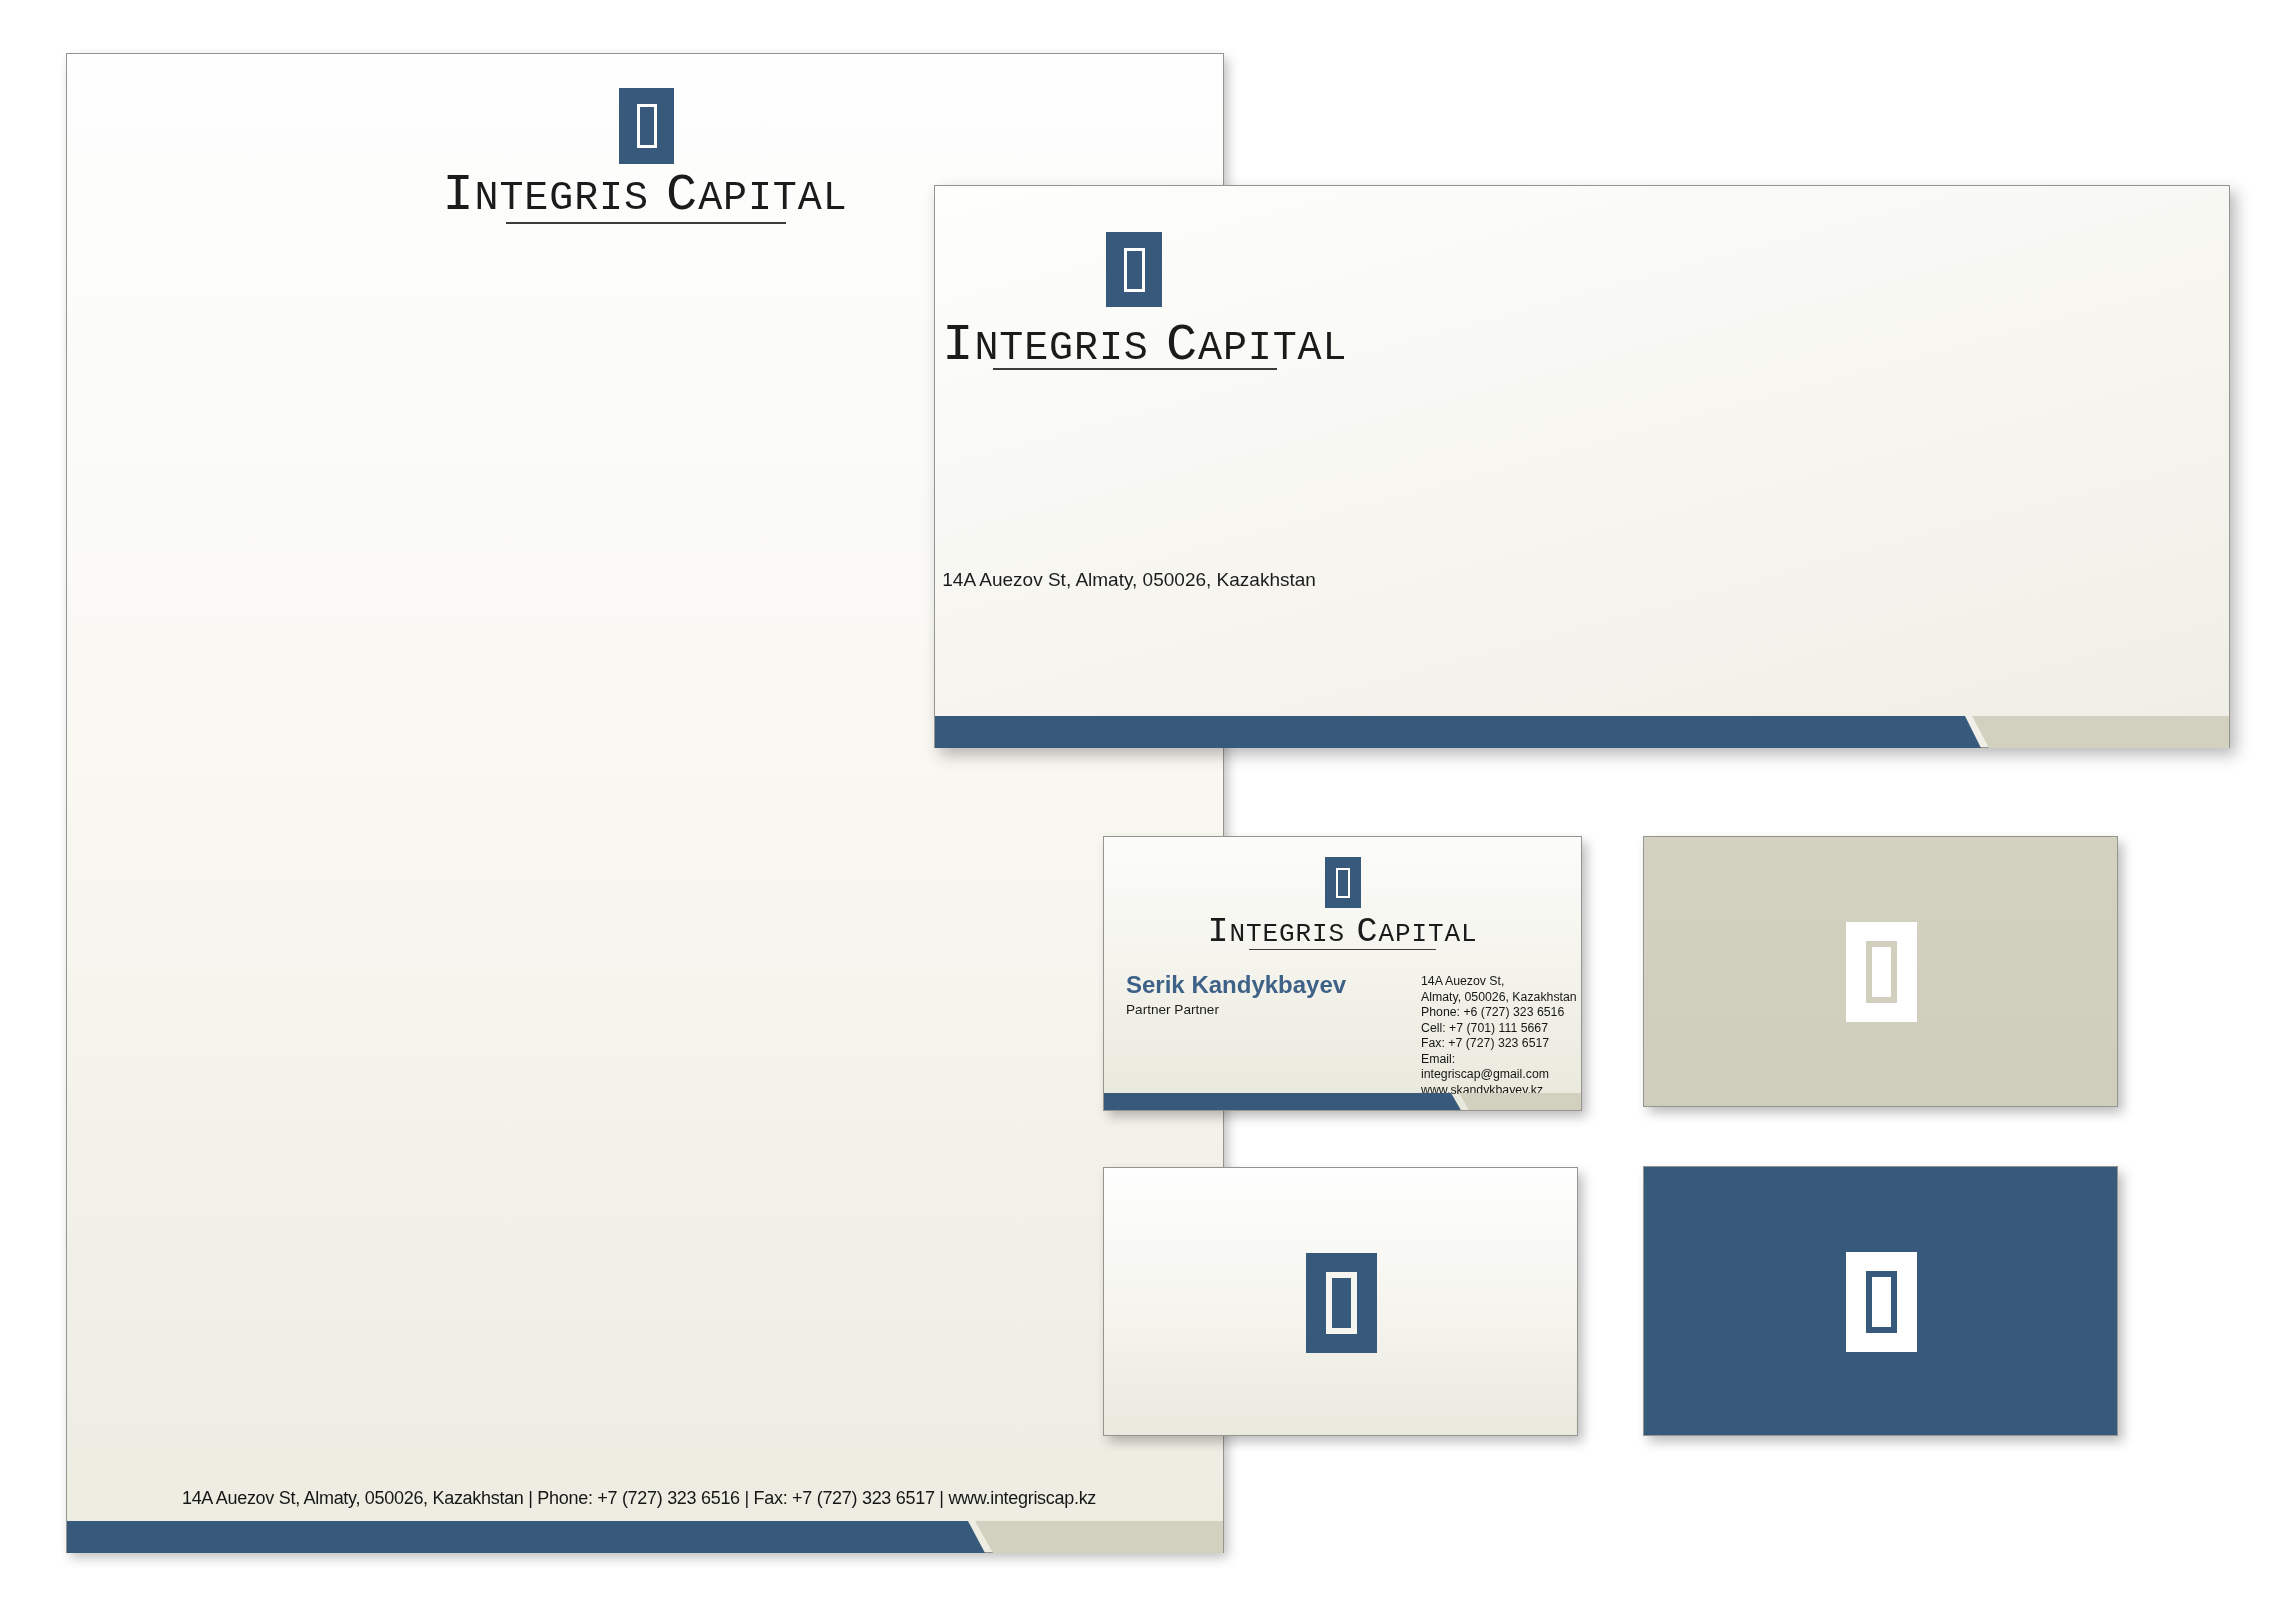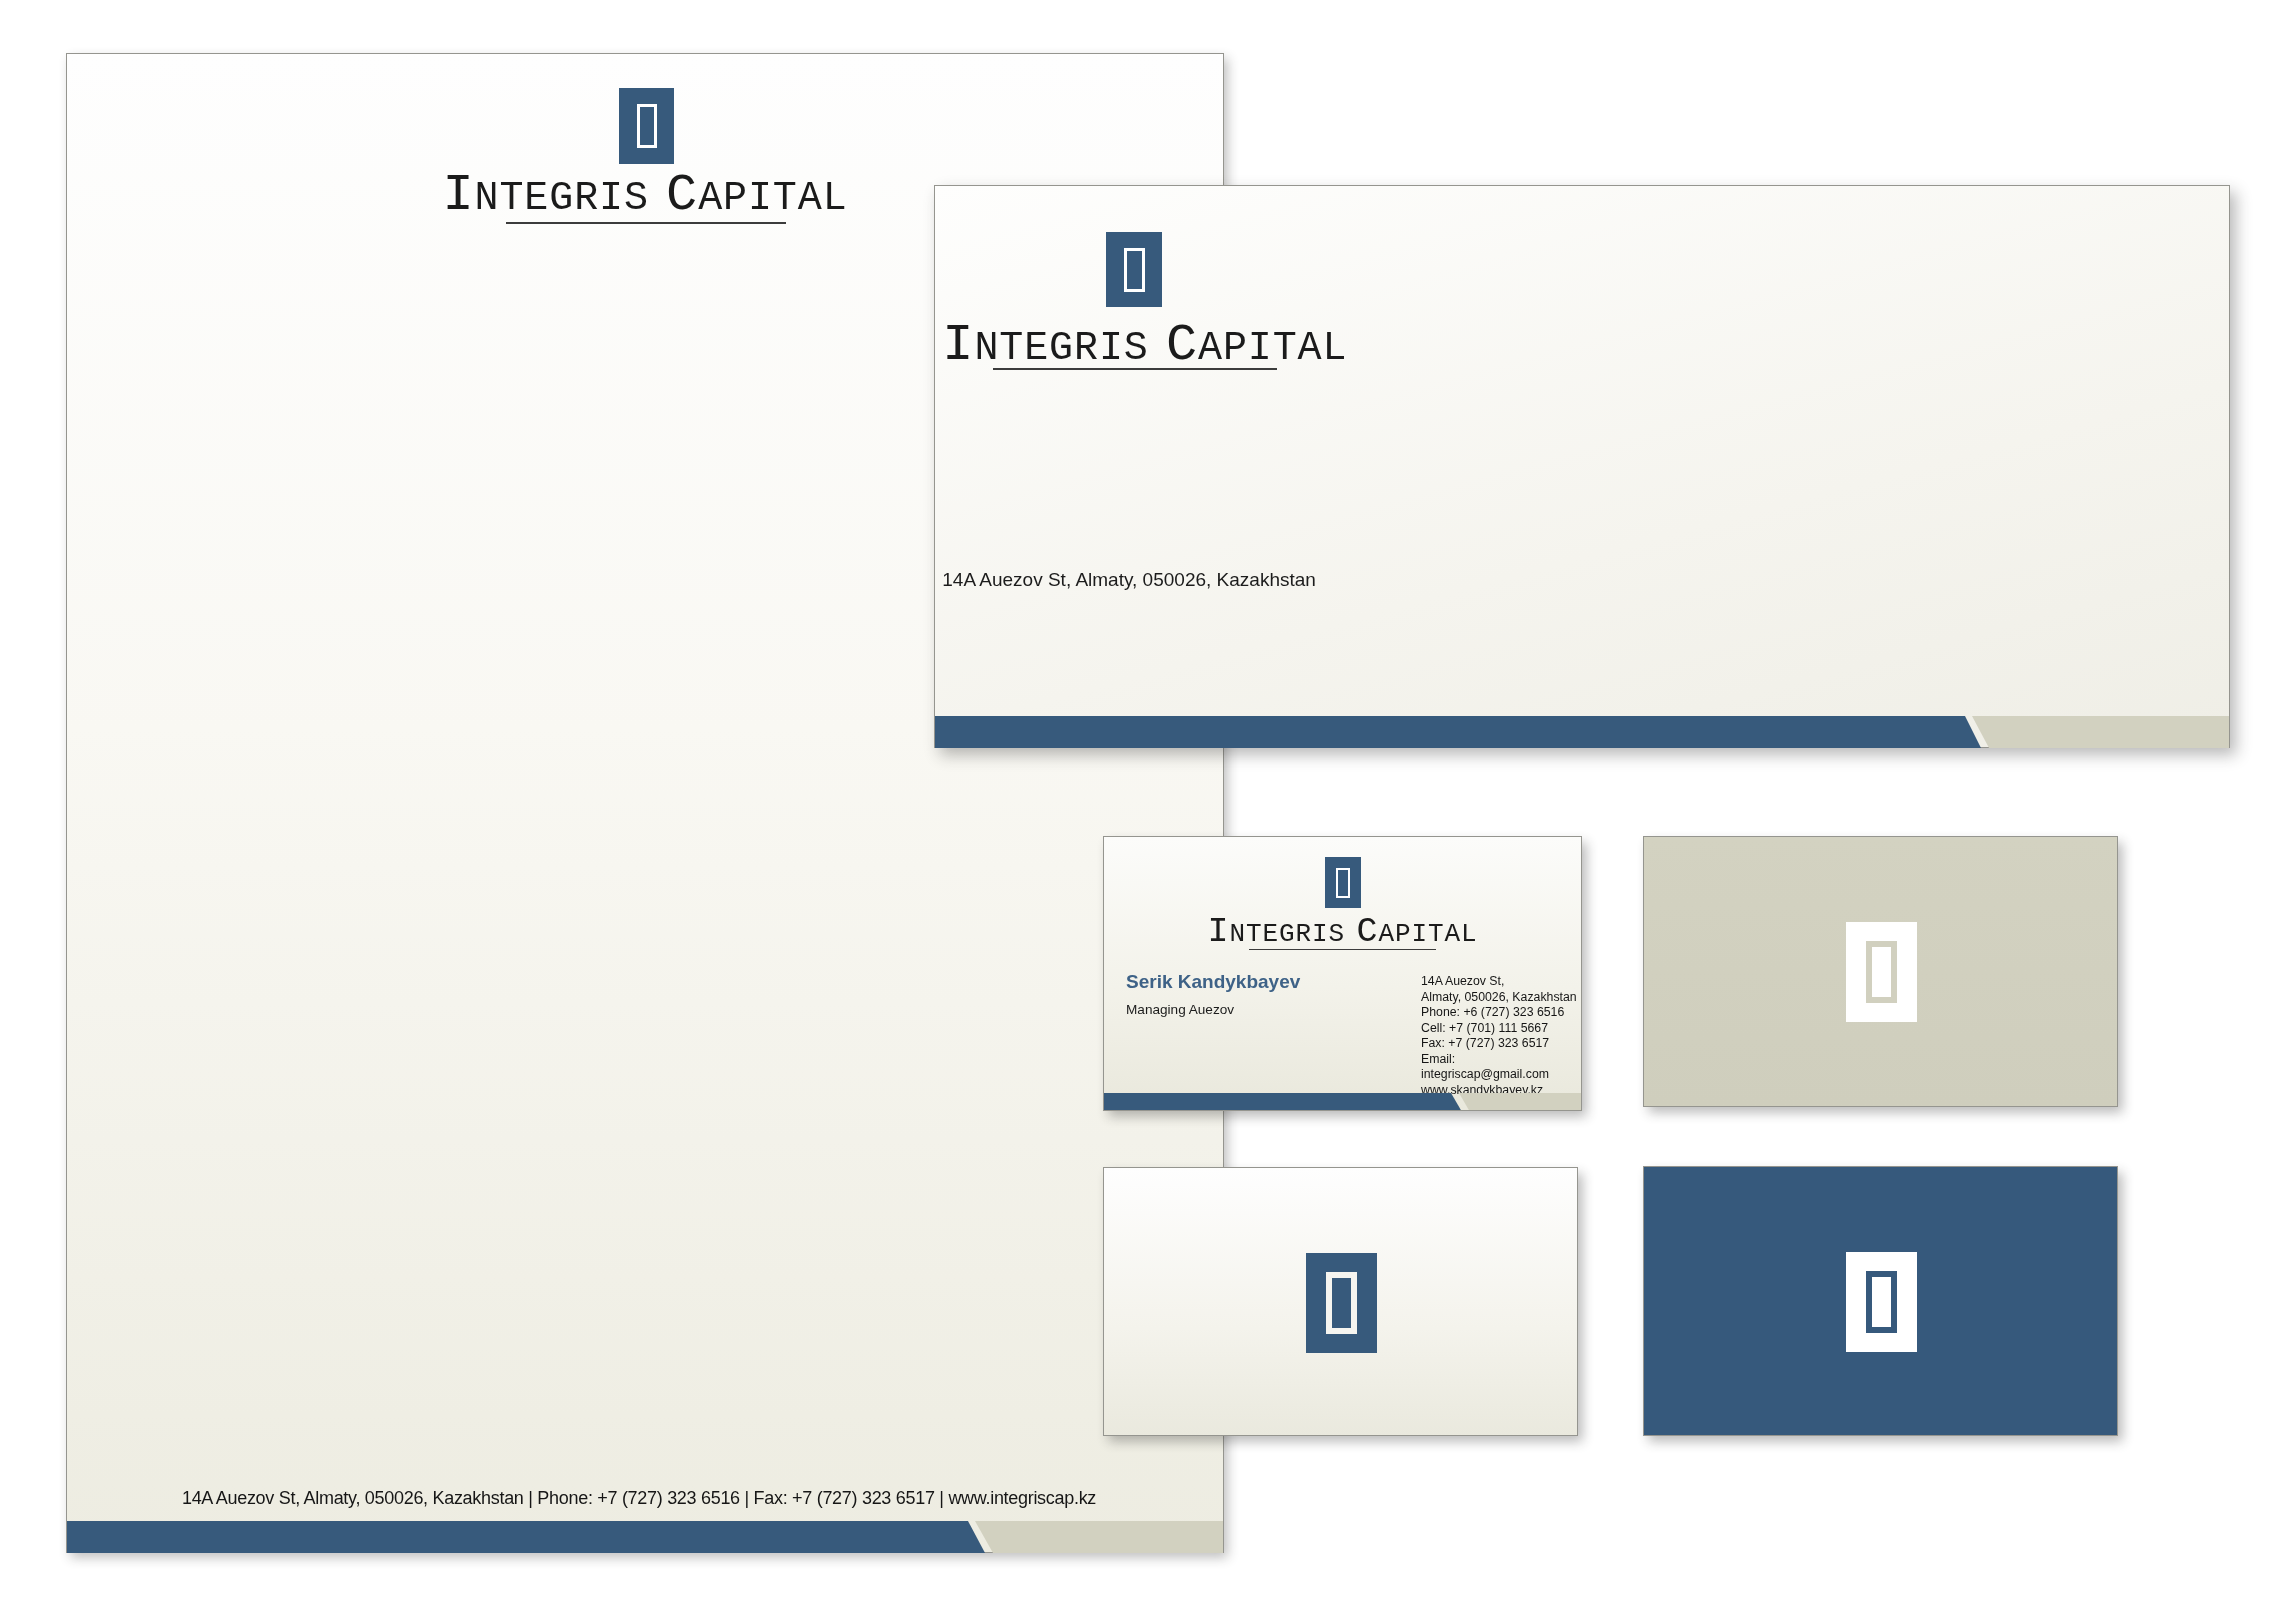--- a/index.html
+++ b/index.html
@@ -69,21 +69,21 @@
   .cf-bar .beige{clip-path:polygon(355px 0,479px 0,479px 17.3px,365px 17.3px);}
   
   .lh-footer{
     position:absolute;left:0;right:12px;top:1434px;text-align:center;
     font-size:18px;letter-spacing:-0.3px;color:#161616;
   }
   .env-address{
     position:absolute;left:7.3px;width:400px;top:383px;text-align:left;
     font-size:19px;color:#1c1c1c;
   }
-  .person-name{position:absolute;left:22px;top:134px;font-size:19px;font-weight:bold;color:var(--name_blue);}
+  .person-name{position:absolute;left:22px;top:134px;font-size:24px;font-weight:bold;color:var(--name_blue);}
   .person-title{position:absolute;left:22px;top:165px;font-size:13.6px;color:#1c1c1c;}
   .contact-block{position:absolute;left:269px;top:137px;font-size:12.3px;line-height:15.5px;color:#161616;margin-left:48px;}
 </style>
 </head>
 <body>
 
 <div class="piece letterhead">
   <div class="logo-icon" style="left:552px;top:34px;width:55px;height:76px;background:var(--blue);">
     <div class="frame" style="width:20px;height:44px;border:3.6px solid #ffffff;"></div>
   </div>
@@ -109,21 +109,21 @@
   </div>
 </div>
 
 <div class="piece card card-front">
   <div class="logo-icon" style="left:221px;top:20px;width:36px;height:51px;background:var(--blue);">
     <div class="frame" style="width:14.5px;height:30px;border:2.7px solid #ffffff;"></div>
   </div>
   <div class="wordmark small" style="top:78px;"><span class="init">I</span><span class="rest">NTEGRIS</span><span class="init w2">C</span><span class="rest">APITAL</span></div>
   <div class="underline" style="left:145px;top:112px;width:187px;height:0.9px;"></div>
   <div class="person-name">Serik Kandykbayev</div>
-  <div class="person-title">Managing Auezov</div>
+  <div class="person-title">Partner Partner</div>
   <div class="contact-block">
     <div>14A Auezov St,</div>
     <div>Almaty, 050026, Kazakhstan</div>
     <div>Phone: +6 (727) 323 6516</div>
     <div>Cell: +7 (701) 111 5667</div>
     <div>Fax: +7 (727) 323 6517</div>
     <div>Email: integriscap@gmail.com</div>
     <div>www.skandykbayev.kz</div>
   </div>
   <div class="bar cf-bar">

